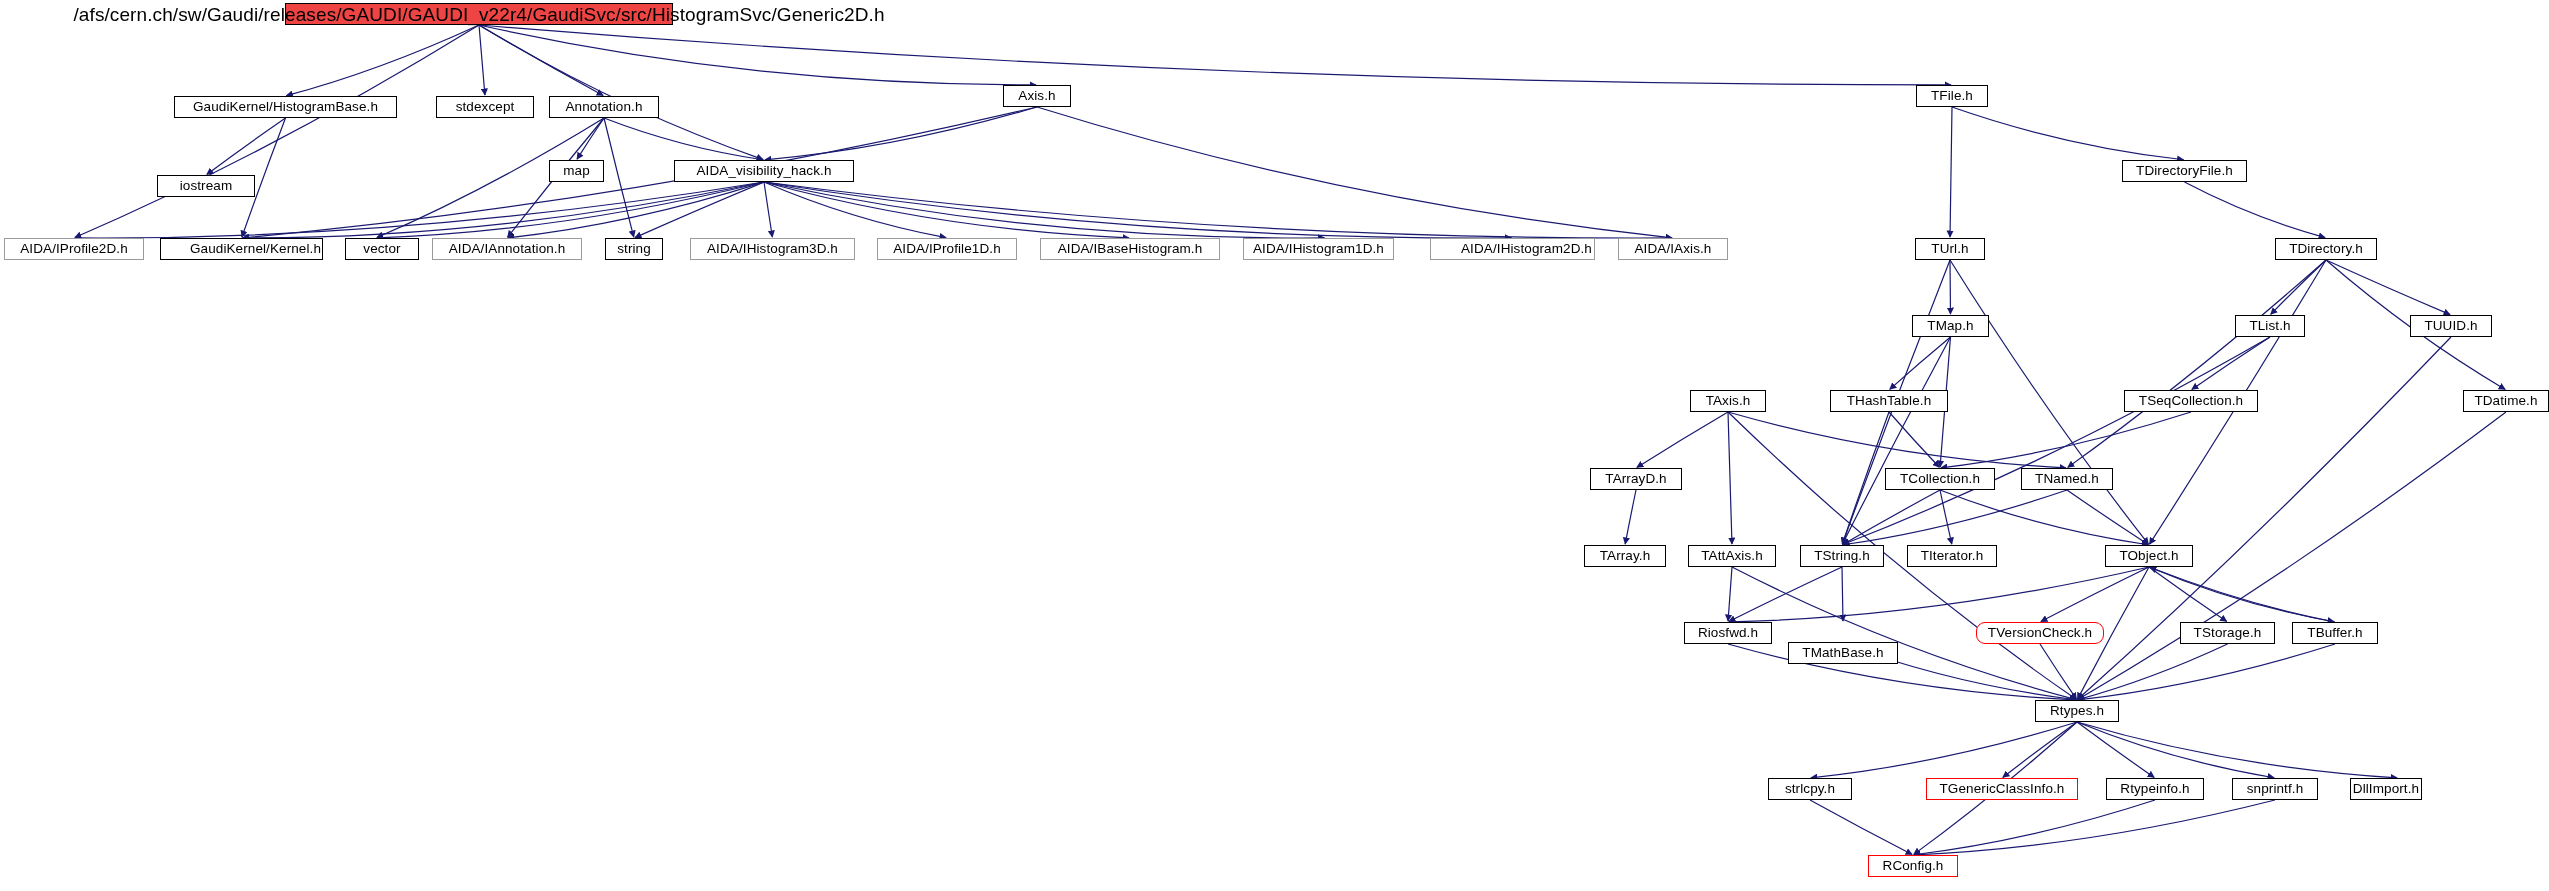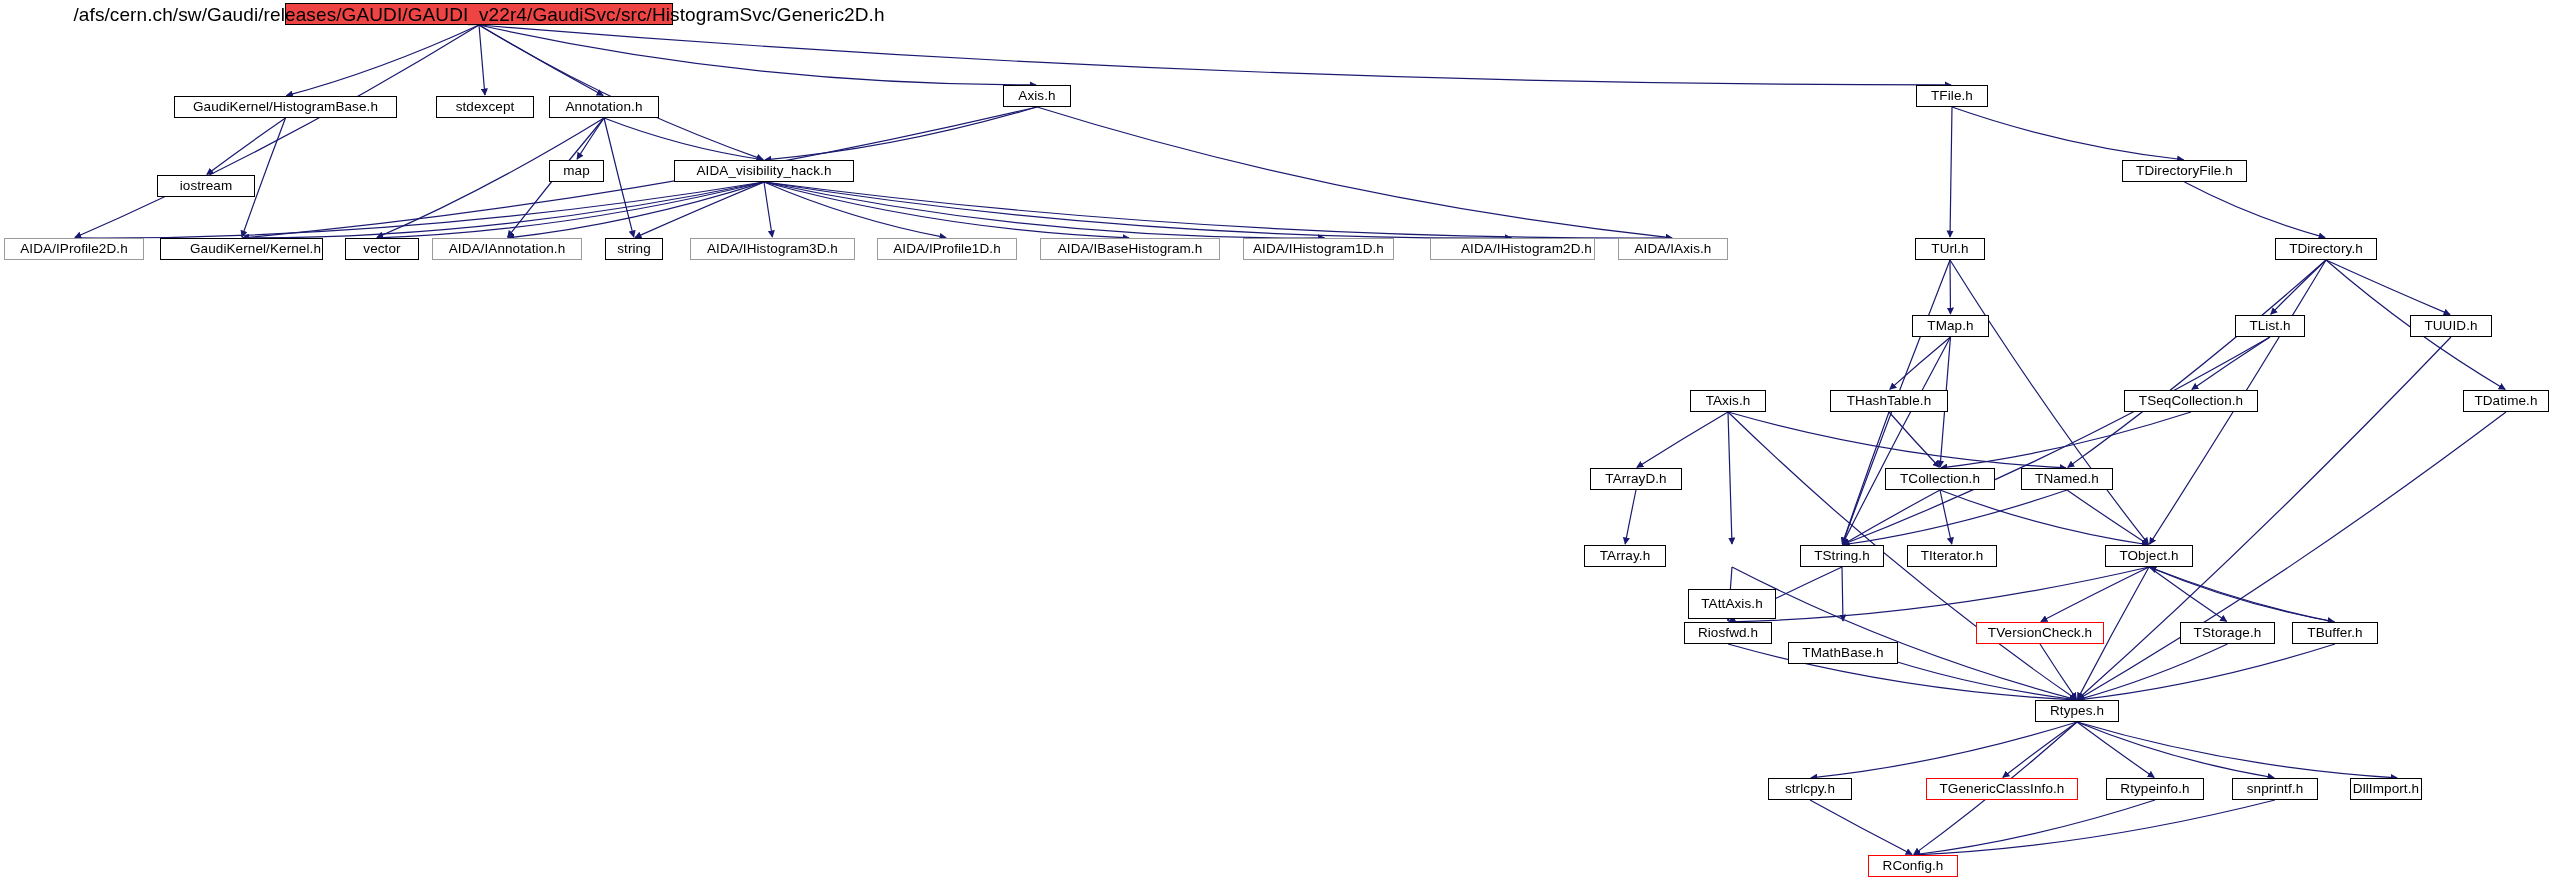--- a/index.html
+++ b/index.html
@@ -227,39 +227,39 @@
       </div>
       <div class="node" style="left: 1885px; top: 468px; width: 110px; height: 22px;">
         <span>TCollection.h</span>
       </div>
       <div class="node" style="left: 2021px; top: 468px; width: 92px; height: 22px;">
         <span>TNamed.h</span>
       </div>
       <div class="node" style="left: 1584px; top: 545px; width: 82px; height: 22px;">
         <span>TArray.h</span>
       </div>
-      <div class="node" style="left: 1688px; top: 545px; width: 88px; height: 30px; margin-top: 44px;">
+      <div class="node" style="left: 1688px; top: 545px; width: 88px; height: 22px;">
         <span>TAttAxis.h</span>
       </div>
       <div class="node" style="left: 1800px; top: 545px; width: 84px; height: 22px;">
         <span>TString.h</span>
       </div>
       <div class="node" style="left: 1907px; top: 545px; width: 90px; height: 22px;">
         <span>TIterator.h</span>
       </div>
       <div class="node" style="left: 2105px; top: 545px; width: 88px; height: 22px;">
         <span>TObject.h</span>
       </div>
       <div class="node" style="left: 1684px; top: 622px; width: 88px; height: 22px;">
         <span>Riosfwd.h</span>
       </div>
       <div class="node" style="left: 1788px; top: 622px; width: 110px; height: 22px; margin-top: 20px;">
         <span>TMathBase.h</span>
       </div>
-      <div class="node red-border" style="left: 1976px; top: 622px; width: 128px; height: 22px;">
+      <div class="node red-border" style="left: 1976px; top: 622px; width: 128px; height: 22px; border-radius: 9px;">
         <span>TVersionCheck.h</span>
       </div>
       <div class="node" style="left: 2180px; top: 622px; width: 95px; height: 22px;">
         <span>TStorage.h</span>
       </div>
       <div class="node" style="left: 2292px; top: 622px; width: 86px; height: 22px;">
         <span>TBuffer.h</span>
       </div>
       <div class="node" style="left: 2035px; top: 700px; width: 84px; height: 22px;">
         <span>Rtypes.h</span>

